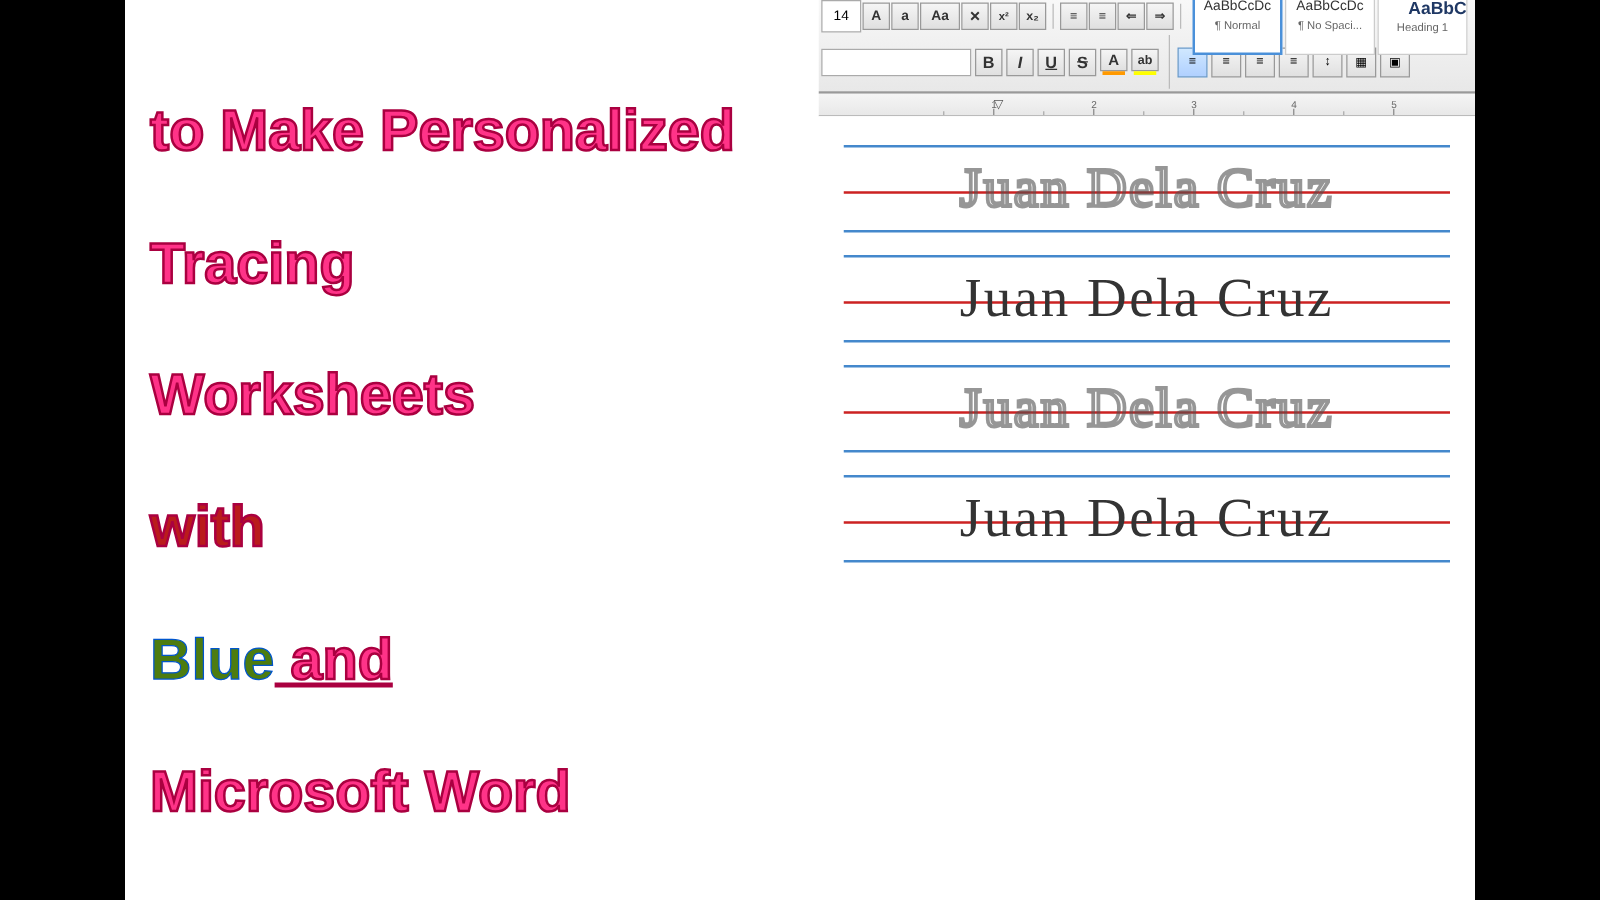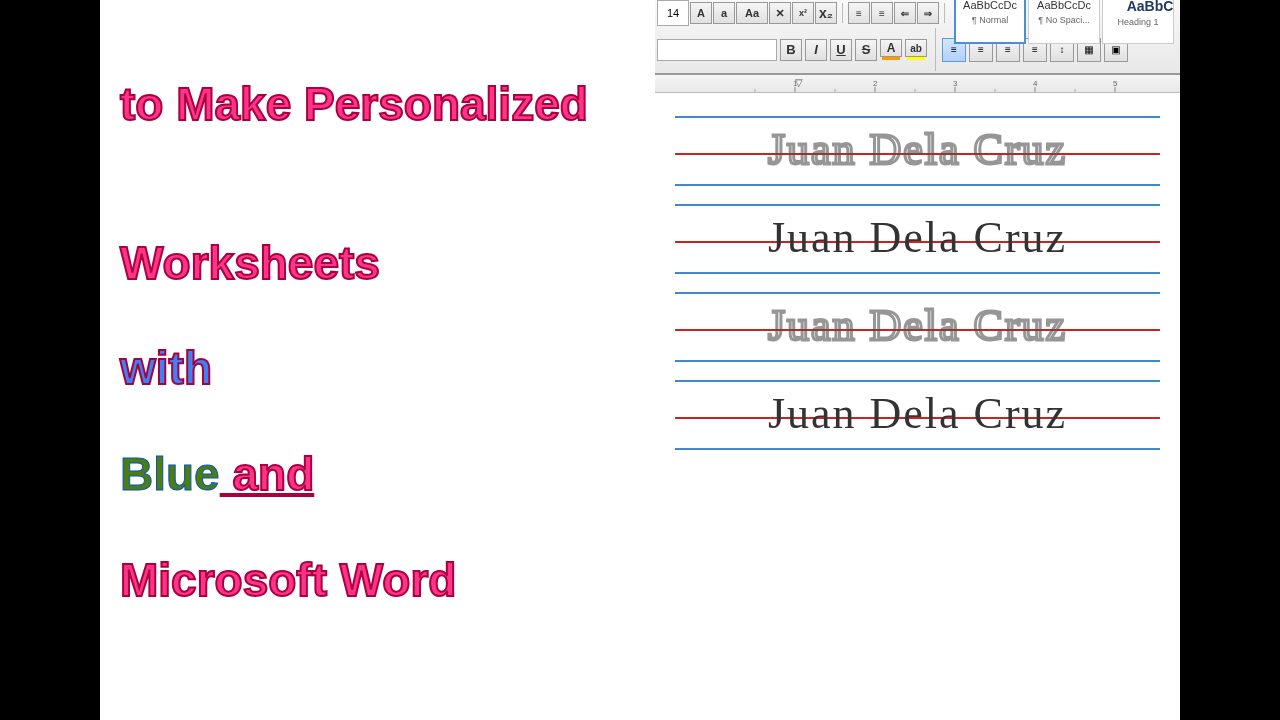--- a/index.html
+++ b/index.html
@@ -326,23 +326,23 @@
 
 <div class="black-bar-left"></div>
 <div class="black-bar-right"></div>
 
 <div class="main-content">
 
   <div class="left-panel">
     <div class="title-text">
       <br>
       <span class="title-line color-white-outline" style="color: rgb(255, 51, 136); -webkit-text-stroke: 2px rgb(170, 0, 64);">to Make Personalized</span><br>
-      <br>
+      <span class="title-line color-white-outline" style="color: rgb(255, 51, 136); -webkit-text-stroke: 2px rgb(170, 0, 64);">Tracing</span><br>
       <span class="title-line color-white-outline" style="color: rgb(255, 51, 136); -webkit-text-stroke: 2px rgb(170, 0, 64);">Worksheets</span><br>
-      <span class="title-line color-white-outline" style="color: #3b82f6; -webkit-text-stroke: 2px rgb(170, 0, 64);">with</span><br>
+      <span class="title-line color-white-outline" style="color: #b91c1c; -webkit-text-stroke: 2px rgb(170, 0, 64);">with</span><br>
       <span class="color-blue" style="color: #4d7c0f; margin-top: 13px;">Blue</span><span class="color-white-outline" style="color: rgb(255, 51, 136); text-decoration: underline; -webkit-text-stroke: 2px rgb(170, 0, 64);"> and</span><br>
       <br>
       <span class="title-line color-white-outline" style="color: rgb(255, 51, 136); -webkit-text-stroke: 2px rgb(170, 0, 64);">Microsoft Word</span>
     </div>
   </div>
 
   <div class="right-panel">
 
     <div class="full-ribbon">
 
@@ -364,21 +364,21 @@
         </button>
 
         <button class="ribbon-btn">
           <span>✕</span>
         </button>
 
         <button class="ribbon-btn">
           <span style="font-size:9px;">x²</span>
         </button>
         <button class="ribbon-btn">
-          <span style="font-size:14px;">x₂</span>
+          <span style="font-size:10px;">x₂</span>
         </button>
 
         <div class="section-divider"></div>
 
         <button class="ribbon-btn" style="font-size:10px;">≡</button>
         <button class="ribbon-btn" style="font-size:10px;">≡</button>
         <button class="ribbon-btn" style="font-size:10px;">⇐</button>
         <button class="ribbon-btn" style="font-size:10px;">⇒</button>
 
         <div class="section-divider"></div>

